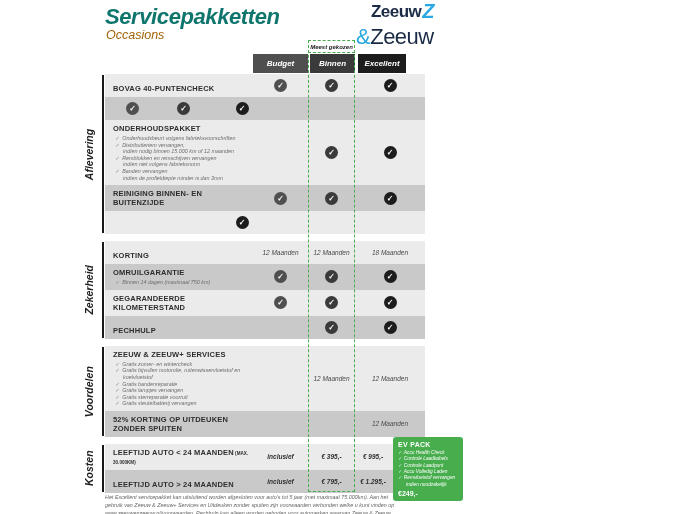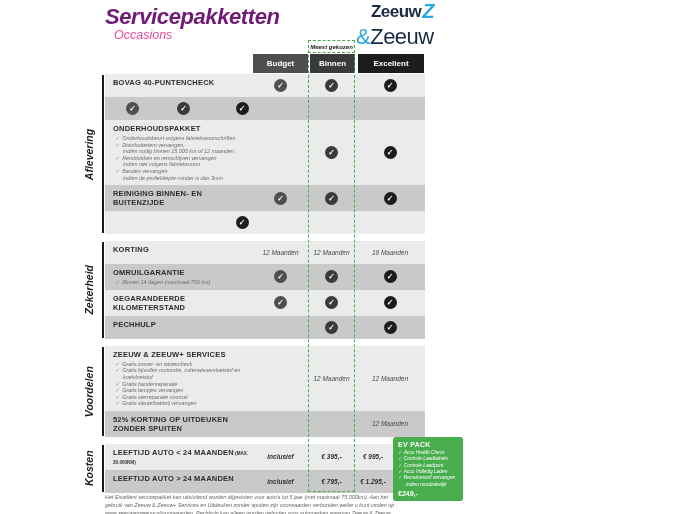--- a/index.html
+++ b/index.html
@@ -1,48 +1,48 @@
 <!DOCTYPE html>
 <html style="--green: #47ad4d; --navy: #1b2b45; --blue: #2aa9e0; --col0: #4f4f4f; --col1: #3a3a3a; --col2: #1c1c1c;"><head>
 <meta charset="utf-8">
 <style>
   *{margin:0;padding:0;box-sizing:border-box}
   html,body{background:#fff}
   body{font-family:"Liberation Sans",sans-serif;-webkit-font-smoothing:antialiased}
   .page{position:relative;width:685px;height:514px;background:#fff;overflow:hidden}
 
   
-  .title{position:absolute;left:105px;top:4px;font-size:22px;font-weight:700;font-style:italic;color:#701a75;letter-spacing:-0.4px}
-  .subtitle{position:absolute;left:114px;top:28px;font-size:12.5px;font-style:italic;color:#ec4899}
+  .title{position:absolute;left:105px;top:4px;font-size:22px;font-weight:700;font-style:italic;color:#0f766e;letter-spacing:-0.4px}
+  .subtitle{position:absolute;left:106px;top:28px;font-size:12.5px;font-style:italic;color:#a16207}
   .logo{position:absolute;left:356px;top:3px;width:78px;line-height:1;color:var(--navy)}
   .logo .l1{font-size:17px;font-weight:700;display:flex;justify-content:flex-end;align-items:flex-start;letter-spacing:-0.5px}
   .logo .zmark{color:var(--blue);font-size:20px;font-weight:800;font-style:italic;margin-left:1px;line-height:.85}
   .logo .l2{font-size:22px;font-weight:400;margin-top:6px;letter-spacing:-0.5px}
   .logo .amp{color:var(--blue)}
 
   
   .colheads{position:absolute;left:253px;top:54px;height:19px;width:172px;z-index:2}
-  .colhead{position:absolute;top:0;height:19px;display:flex;align-items:center;justify-content:center;color:#fff;font-size:8px;font-weight:700;}
+  .colhead{position:absolute;top:0;height:19px;display:flex;align-items:center;justify-content:center;color:#fff;font-size:8px;font-weight:700;font-style:italic}
   .ch0{left:0;width:55px;background:var(--col0)}
   .ch1{left:57px;width:45px;background:var(--col1)}
-  .ch2{left:105px;width:66px;background:var(--col2)}
+  .ch2{left:105px;width:48px;background:var(--col2)}
 
   
   .ph{position:absolute;left:308px;top:40px;width:47px;height:452px;border-left:1px dashed var(--green);border-right:1px dashed var(--green);border-bottom:1px dashed var(--green);z-index:5;pointer-events:none}
   .meest{position:absolute;left:308px;top:40px;width:47px;height:13px;border:1px dashed var(--green);background:#fff;z-index:6;display:flex;align-items:center;justify-content:center;font-size:6px;font-weight:700;font-style:italic;color:#1d1d1d;white-space:nowrap}
 
   
   #sections{position:absolute;left:105px;top:74px;width:320px;z-index:1}
   .section{position:relative;margin-bottom:7px}
   .sec-line{position:absolute;left:-3px;top:1px;bottom:1px;width:1.5px;background:#1a1a1a}
   .sec-label{position:absolute;left:-27px;top:0;bottom:0;width:22px;display:flex;align-items:center;justify-content:center;writing-mode:vertical-rl;transform:rotate(180deg);font-style:italic;font-weight:600;font-size:10.5px;color:#1d1d1d;white-space:nowrap}
   .row{display:flex;min-height:23px}
   .row.light{background:#ebebeb}
   .row.dark{background:#c9c9c9}
-  .row-label{flex:1;display:flex;flex-direction:column;justify-content:flex-start;padding:4px 4px 4px 8px}
+  .row-label{flex:1;display:flex;flex-direction:column;justify-content:flex-end;padding:4px 4px 4px 8px}
   .row-title{font-size:7.5px;font-weight:700;color:#2d2d2d;letter-spacing:.2px;line-height:1.2}
   .row-suffix{font-size:4.6px;font-weight:700;letter-spacing:0}
   .sub{display:flex;font-size:5.4px;font-style:italic;color:#6e6e6e;line-height:1.22}
   .sub.first{margin-top:2px}
   .sub.cont{padding-left:10px}
   .sub-check{margin:0 3px 0 2px;font-size:5px;color:#8a8a8a;flex:none}
   .cell{display:flex;align-items:center;justify-content:center;flex:none}
   .cell.c0{width:55px}.cell.c1{width:47px}.cell.c2{width:70px}
   .check-circle{width:13px;height:13px;border-radius:50%;color:#fff;font-size:8px;font-weight:700;display:flex;align-items:center;justify-content:center}
   .check-circle.col0{background:var(--col0)}

